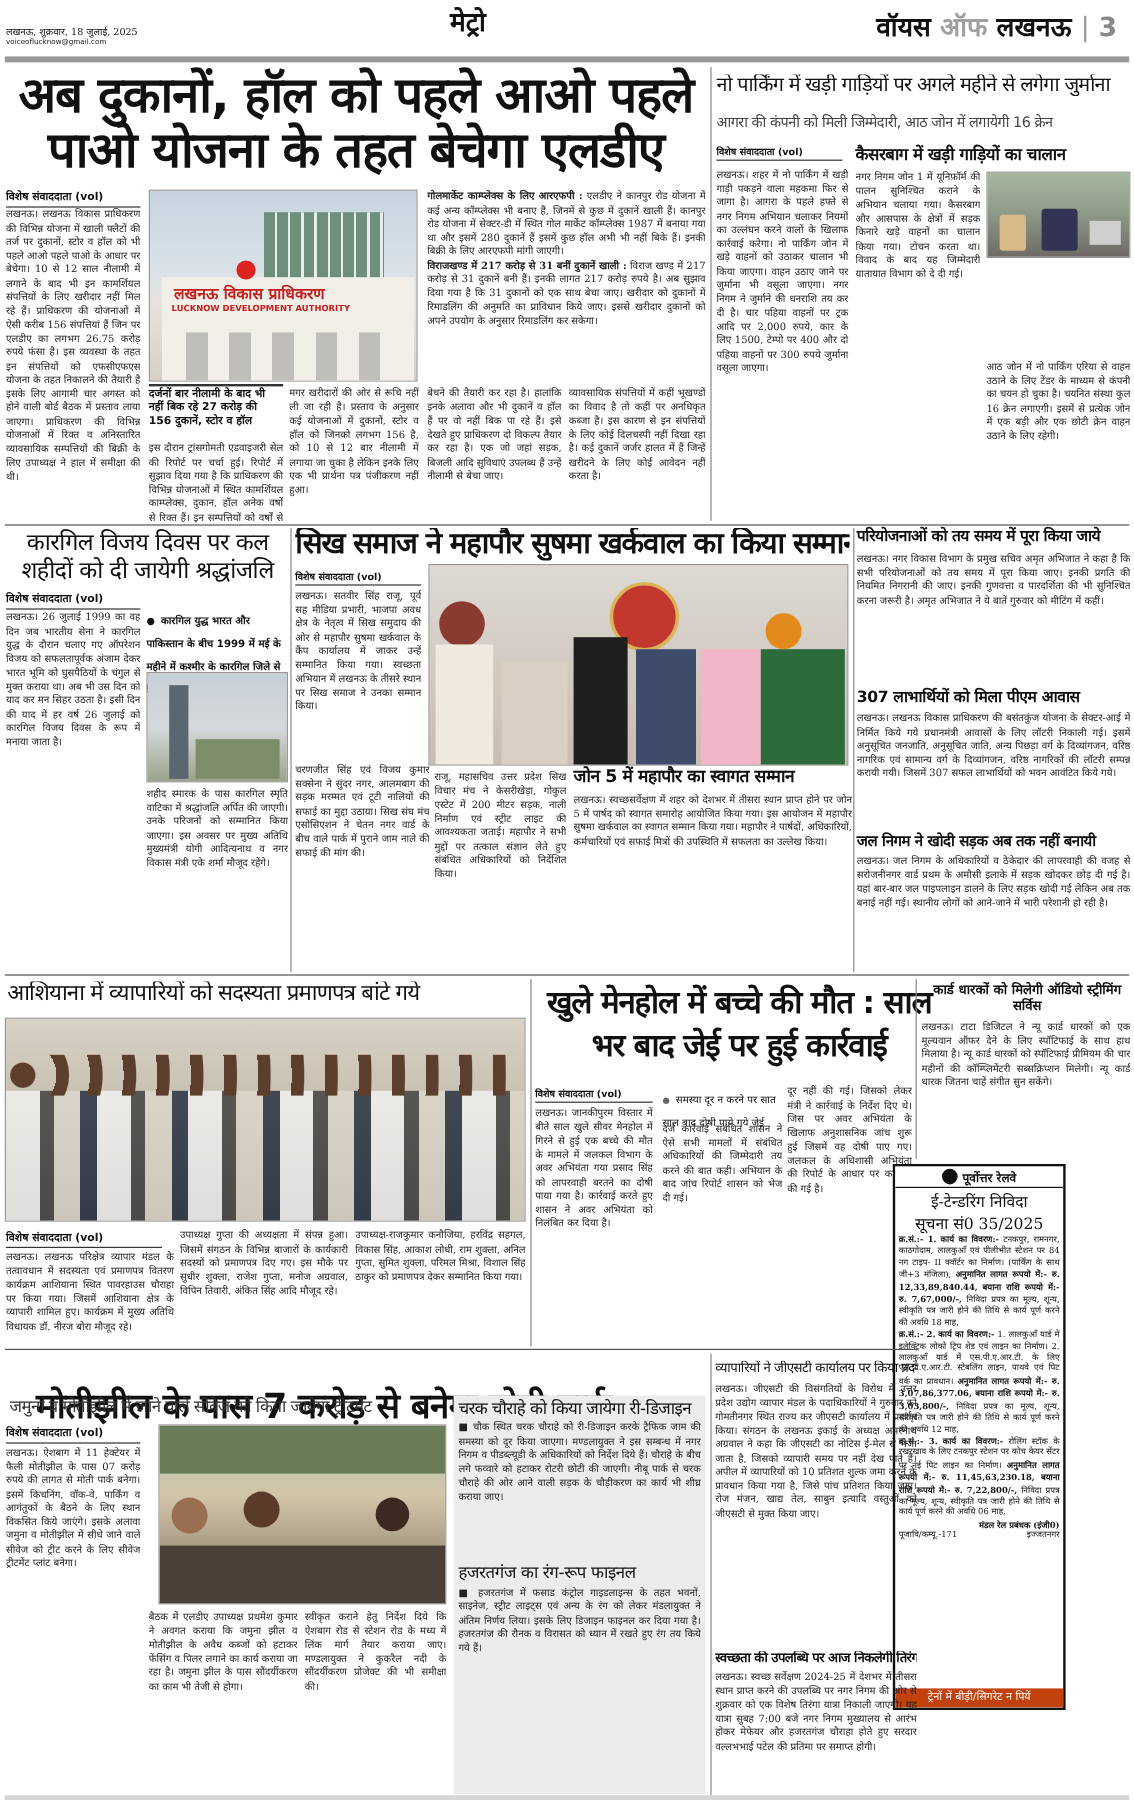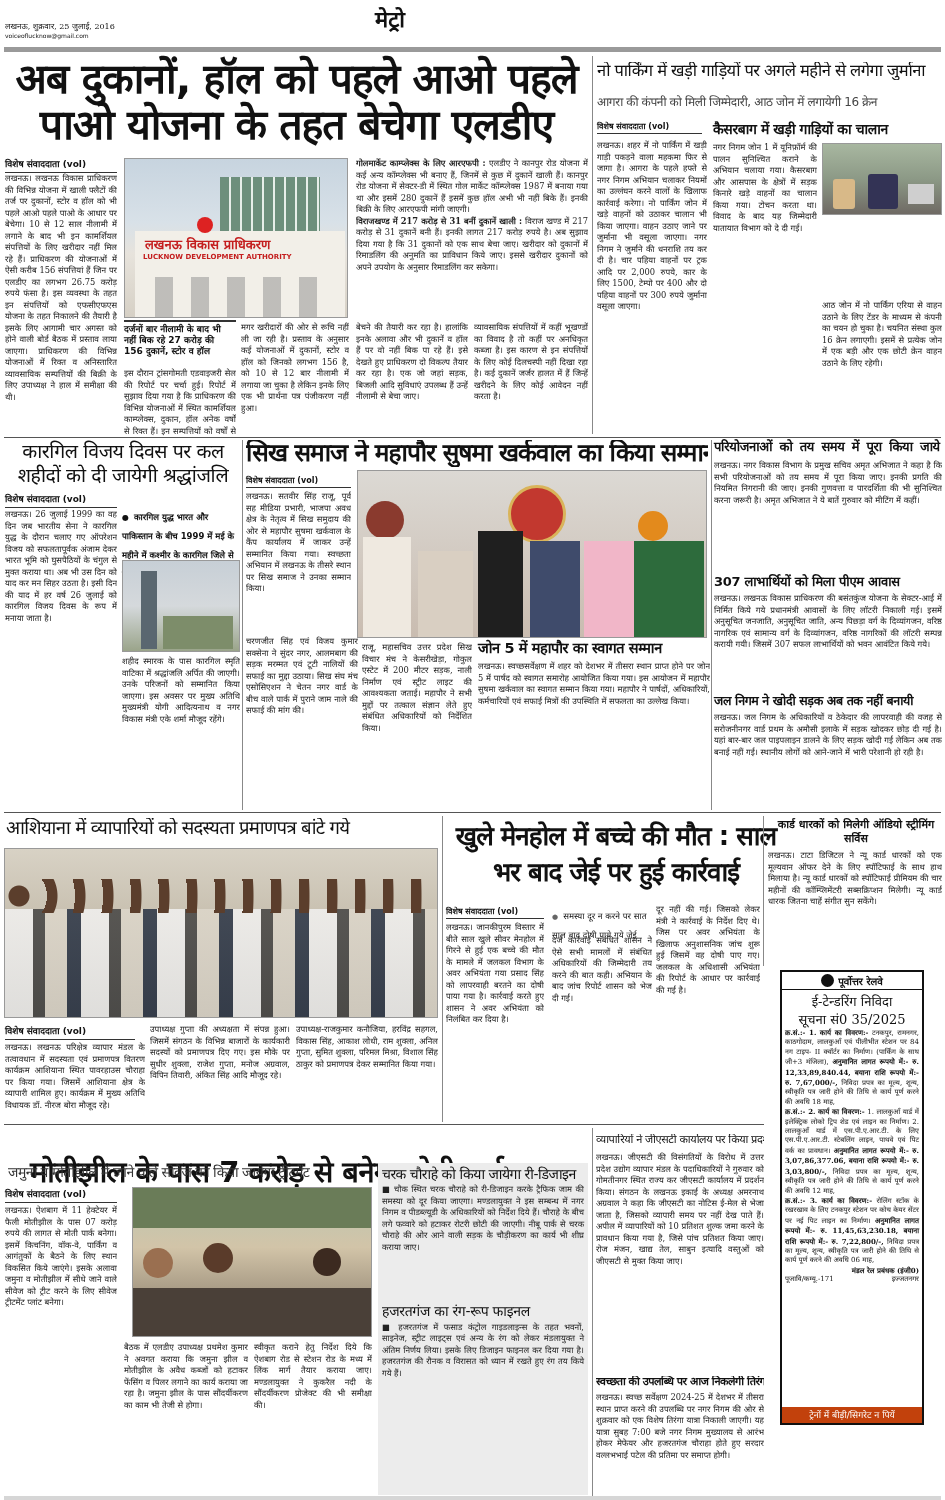--- a/index.html
+++ b/index.html
@@ -11,23 +11,30 @@
 .photo{overflow:hidden;border:1px solid #999}
 .rule-h{height:1px;background:#555}
 .rule-v{width:1px;background:#888}
 .boxed{background:#ececec}
 .caption{font-family:"DejaVu Sans",sans-serif;font-weight:bold;font-size:9.5px;line-height:12px}
 </style>
 </head>
 <body>
 
 <div class="abs" style="left:0;top:0;width:945px;height:48px;">
-  <div class="abs" style="left:5px;top:20px;font-size:8px;font-family:'DejaVu Serif',serif;">लखनऊ, शुक्रवार, 25 जुलाई, 2016</div>
+  <div class="abs" style="left:5px;top:20px;font-size:8px;font-family:'DejaVu Serif',serif;">लखनऊ, शुक्रवार, 18 जुलाई, 2025</div>
   <div class="abs" style="left:5px;top:32px;font-size:6px;">voiceoflucknow@gmail.com</div>
   <div class="abs hl" style="left:375px;top:8px;font-size:22px;">मेट्रो</div>
+  <div class="abs" style="right:14px;top:6px;font-size:22px;font-weight:bold;white-space:nowrap;">
+    <span>वॉयस</span>
+    <span style="color:#a0a0a0;">ऑफ</span>
+    <span>लखनऊ</span>
+    <span style="color:#999;font-weight:normal;">|</span>
+    <span style="color:#888;">3</span>
+  </div>
 </div>
 <div class="abs" style="left:4px;top:47px;width:937px;height:5px;background:#9a9a9a;"></div>
 
 <div class="abs hl" style="left:4px;top:56px;width:585px;font-size:41px;line-height:46px;text-align:center;letter-spacing:-1px;">अब दुकानों, हॉल को पहले आओ पहले पाओ योजना के तहत बेचेगा एलडीए</div>
 <div class="abs byline" style="left:5px;top:157px;width:112px;">विशेष संवाददाता (vol)</div>
 <div class="abs body-text" style="left:5px;top:173px;width:112px;height:263px;">लखनऊ। लखनऊ विकास प्राधिकरण की विभिन्न योजना में खाली फ्लैटों की तर्ज पर दुकानों, स्टोर व हॉल को भी पहले आओ पहले पाओ के आधार पर बेचेगा। 10 से 12 साल नीलामी में लगाने के बाद भी इन कामर्शियल संपत्तियों के लिए खरीदार नहीं मिल रहे हैं। प्राधिकरण की योजनाओं में ऐसी करीब 156 संपत्तियां हैं जिन पर एलडीए का लगभग 26.75 करोड़ रुपये फंसा है। इस व्यवस्था के तहत इन संपत्तियों को एफसीएफएस योजना के तहत निकालने की तैयारी है इसके लिए आगामी चार अगस्त को होने वाली बोर्ड बैठक में प्रस्ताव लाया जाएगा। प्राधिकरण की विभिन्न योजनाओं में रिक्त व अनिस्तारित व्यावसायिक सम्पत्तियों की बिक्री के लिए उपाध्यक्ष ने हाल में समीक्षा की थी।</div>
 <div class="abs photo" style="left:124px;top:158px;width:224px;height:160px;background:linear-gradient(180deg,#c7d4df 0%,#d8e1e8 40%,#e7e3dc 60%,#d6d0c5 100%);">
   <div class="abs" style="left:95px;top:18px;width:100px;height:60px;background:repeating-linear-gradient(90deg,#6d8f7c 0 9px,#e7eee9 9px 11px),#7a9a88;"></div>
   <div class="abs" style="left:10px;top:72px;width:210px;height:90px;background:#f2efe8;"></div>
   <div class="abs" style="left:72px;top:58px;width:16px;height:16px;border-radius:50%;background:#d22;"></div>
@@ -95,21 +102,21 @@
   <div class="abs" style="left:226px;top:70px;width:50px;height:98px;background:#f1b6c8;"></div>
   <div class="abs" style="left:280px;top:40px;width:30px;height:30px;border-radius:50%;background:#e38a1c;"></div>
   <div class="abs" style="left:276px;top:70px;width:70px;height:98px;background:#2d6b3c;"></div>
 </div>
 <div class="abs body-text" style="left:362px;top:642px;width:110px;height:167px;">राजू, महासचिव उत्तर प्रदेश सिख विचार मंच ने केसरीखेड़ा, गोकुल एस्टेट में 200 मीटर सड़क, नाली निर्माण एवं स्ट्रीट लाइट की आवश्यकता जताई। महापौर ने सभी मुद्दों पर तत्काल संज्ञान लेते हुए संबंधित अधिकारियों को निर्देशित किया।</div>
 <div class="abs hl" style="left:478px;top:641px;width:232px;font-size:14.5px;letter-spacing:-.4px;white-space:nowrap;">जोन 5 में महापौर का स्वागत सम्मान</div>
 <div class="abs body-text" style="left:478px;top:661px;width:232px;height:148px;">लखनऊ। स्वच्छसर्वेक्षण में शहर को देशभर में तीसरा स्थान प्राप्त होने पर जोन 5 में पार्षद को स्वागत समारोह आयोजित किया गया। इस आयोजन में महापौर सुषमा खर्कवाल का स्वागत सम्मान किया गया। महापौर ने पार्षदों, अधिकारियों, कर्मचारियों एवं सफाई मित्रों की उपस्थिति में सफलता का उल्लेख किया।</div>
 
 <div class="abs rule-v" style="left:711px;top:440px;height:370px;"></div>
 
-<div class="abs hl" style="left:714px;top:441px;width:228px;font-size:13px;letter-spacing:-.4px;white-space:nowrap;font-family:Liberation Mono, monospace;">परियोजनाओं को तय समय में पूरा किया जाये</div>
+<div class="abs hl" style="left:714px;top:441px;width:228px;font-size:13px;letter-spacing:-.4px;white-space:nowrap;">परियोजनाओं को तय समय में पूरा किया जाये</div>
 <div class="abs body-text" style="left:714px;top:460px;width:228px;height:110px;">लखनऊ। नगर विकास विभाग के प्रमुख सचिव अमृत अभिजात ने कहा है कि सभी परियोजनाओं को तय समय में पूरा किया जाए। इनकी प्रगति की नियमित निगरानी की जाए। इनकी गुणवत्ता व पारदर्शिता की भी सुनिश्चित करना जरूरी है। अमृत अभिजात ने ये बातें गुरुवार को मीटिंग में कहीं।</div>
 <div class="abs hl" style="left:714px;top:575px;width:228px;font-size:13px;letter-spacing:-.3px;">307 लाभार्थियों को मिला पीएम आवास</div>
 <div class="abs body-text" style="left:714px;top:593px;width:228px;height:98px;">लखनऊ। लखनऊ विकास प्राधिकरण की बसंतकुंज योजना के सेक्टर-आई में निर्मित किये गये प्रधानमंत्री आवासों के लिए लॉटरी निकाली गई। इसमें अनुसूचित जनजाति, अनुसूचित जाति, अन्य पिछड़ा वर्ग के दिव्यांगजन, वरिष्ठ नागरिक एवं सामान्य वर्ग के दिव्यांगजन, वरिष्ठ नागरिकों की लॉटरी सम्पन्न करायी गयी। जिसमें 307 सफल लाभार्थियों को भवन आवंटित किये गये।</div>
 <div class="abs hl" style="left:714px;top:694px;width:228px;font-size:12.5px;letter-spacing:-.4px;white-space:nowrap;">जल निगम ने खोदी सड़क अब तक नहीं बनायी</div>
 <div class="abs body-text" style="left:714px;top:712px;width:228px;height:97px;">लखनऊ। जल निगम के अधिकारियों व ठेकेदार की लापरवाही की वजह से सरोजनीनगर वार्ड प्रथम के अमौसी इलाके में सड़क खोदकर छोड़ दी गई है। यहां बार-बार जल पाइपलाइन डालने के लिए सड़क खोदी गई लेकिन अब तक बनाई नहीं गई। स्थानीय लोगों को आने-जाने में भारी परेशानी हो रही है।</div>
 
 <div class="abs rule-h" style="left:4px;top:812px;width:937px;"></div>
 
 <div class="abs hl" style="left:6px;top:818px;width:432px;font-size:18.5px;font-weight:normal;letter-spacing:-.7px;white-space:nowrap;overflow:hidden;">आशियाना में व्यापारियों को सदस्यता प्रमाणपत्र बांटे गये</div>
 <div class="abs photo" style="left:4px;top:848px;width:434px;height:170px;background:linear-gradient(180deg,#d8d2c5 0%,#c8c0b0 40%,#8a8478 100%);">
@@ -131,21 +138,21 @@
   <span class="caption" style="font-size:8.5px;line-height:11px;font-weight:normal;">समस्या दूर न करने पर सात साल बाद दोषी पाये गये जेई</span>
 </div>
 <div class="abs body-text" style="left:552px;top:935px;width:100px;height:185px;">दर्ज कार्रवाई संबंधित शासन ने ऐसे सभी मामलों में संबंधित अधिकारियों की जिम्मेदारी तय करने की बात कही। अभियान के बाद जांच रिपोर्ट शासन को भेज दी गई।</div>
 <div class="abs body-text" style="left:656px;top:904px;width:104px;height:216px;">दूर नहीं की गई। जिसको लेकर मंत्री ने कार्रवाई के निर्देश दिए थे। जिस पर अवर अभियंता के खिलाफ अनुशासनिक जांच शुरू हुई जिसमें वह दोषी पाए गए। जलकल के अधिशासी अभियंता की रिपोर्ट के आधार पर कार्रवाई की गई है।</div>
 
 <div class="abs rule-v" style="left:763px;top:816px;height:150px;"></div>
 
 <div class="abs hl" style="left:770px;top:818px;width:172px;font-size:11px;line-height:14px;text-align:center;">कार्ड धारकों को मिलेगी ऑडियो स्ट्रीमिंग सर्विस</div>
 <div class="abs body-text" style="left:768px;top:850px;width:174px;height:118px;">लखनऊ। टाटा डिजिटल ने न्यू कार्ड धारकों को एक मूल्यवान ऑफर देने के लिए स्पॉटिफाई के साथ हाथ मिलाया है। न्यू कार्ड धारकों को स्पॉटिफाई प्रीमियम की चार महीनों की कॉम्प्लिमेंटरी सब्सक्रिप्शन मिलेगी। न्यू कार्ड धारक जितना चाहें संगीत सुन सकेंगे।</div>
 
-<div class="abs" style="left:780px;top:970px;width:144px;height:455px;border:2px solid #111;overflow:hidden;">
+<div class="abs" style="left:744px;top:970px;width:144px;height:455px;border:2px solid #111;overflow:hidden;">
   <div style="height:18px;background:#fff;border-bottom:1px solid #111;display:flex;align-items:center;justify-content:center;gap:4px;">
     <span style="display:inline-block;width:13px;height:13px;border-radius:50%;background:#111;"></span>
     <span style="font-size:10px;font-weight:bold;">पूर्वोत्तर रेलवे</span>
   </div>
   <div style="font-family:'DejaVu Serif',serif;font-size:13px;text-align:center;margin-top:2px;">ई-टेन्डरिंग निविदा</div>
   <div style="font-family:'DejaVu Serif',serif;font-size:13px;text-align:center;">सूचना सं0 35/2025</div>
   <div style="padding:0 3px;font-family:'DejaVu Serif',serif;font-size:7px;line-height:9.4px;text-align:justify;">
     <div>
       <b>क्र.सं.:- 1.</b> <b>कार्य का विवरण:-</b>
       <span>टनकपुर, रामनगर, काठगोदाम, लालकुआँ एवं पीलीभीत स्टेशन पर 84 नग टाइप- II क्वॉर्टर का निर्माण। (पार्किंग के साथ जी+3 मंजिला),</span>

